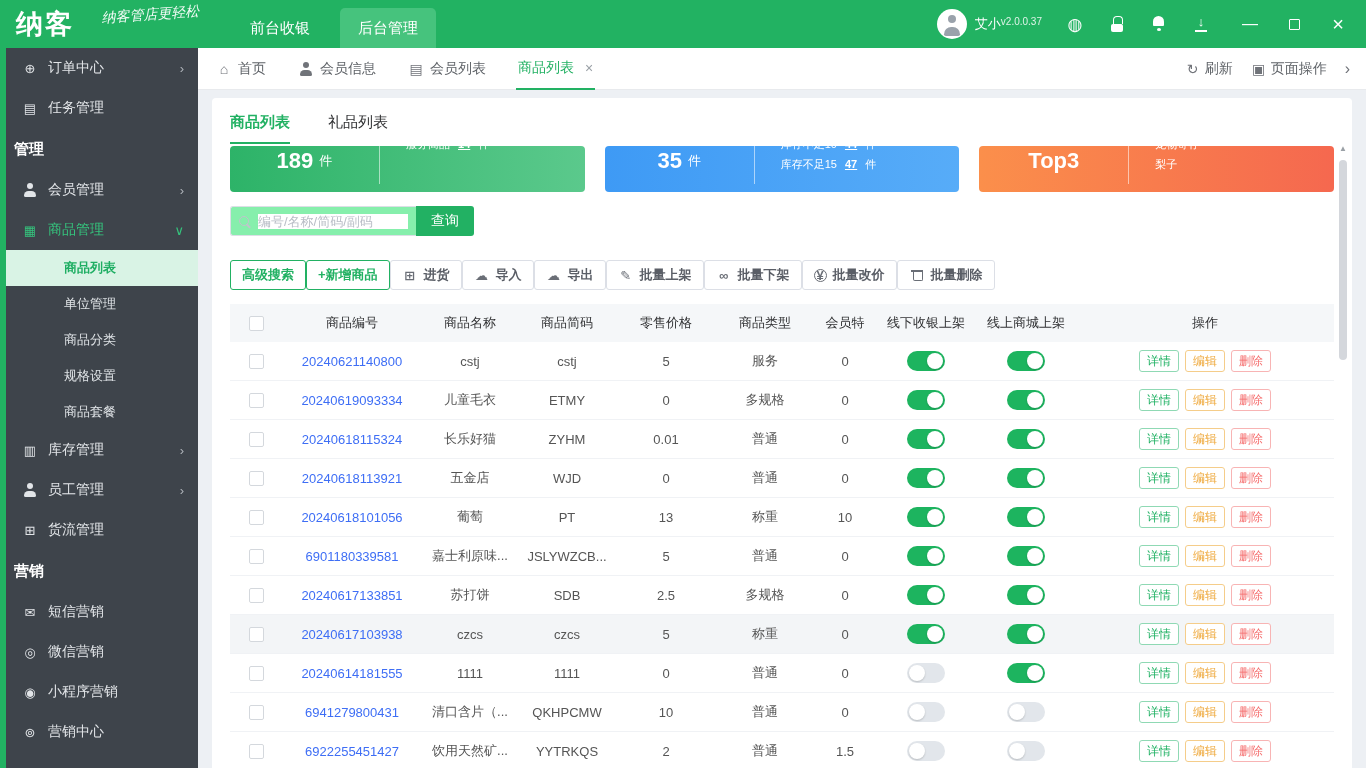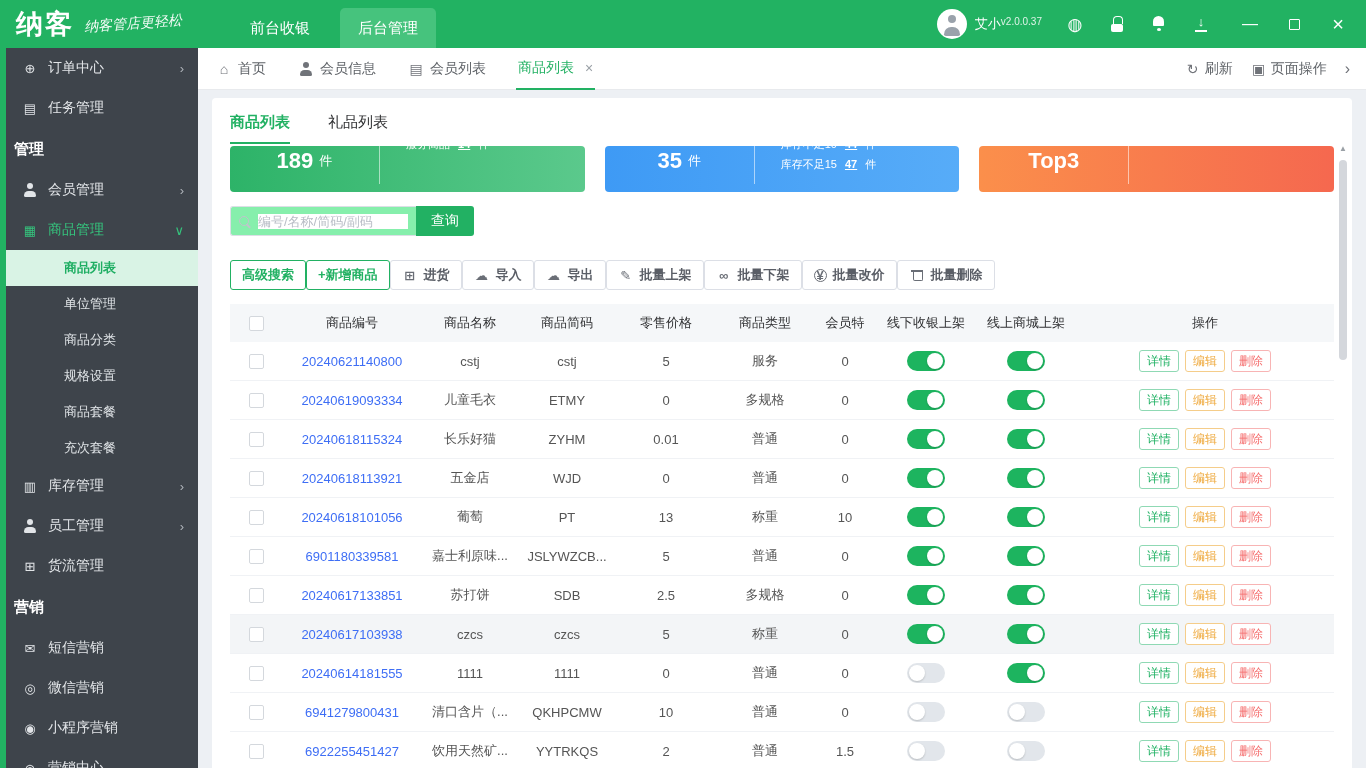--- a/index.html
+++ b/index.html
@@ -1,21 +1,21 @@
 <!DOCTYPE html>
 <html><head>
 <meta charset="utf-8">
 <style>
   *{margin:0;padding:0;box-sizing:border-box;}
   html,body{width:1366px;height:768px;overflow:hidden;}
   body{font-family:"Liberation Sans","DejaVu Sans",sans-serif;font-size:13px;color:#333;background:#edf0f4;position:relative;}
 
   
   .topbar{position:absolute;top:0;left:0;width:1366px;height:48px;background:#22b262;display:flex;align-items:center;z-index:30;}
-  .logo-area{width:232px;display:flex;align-items:center;padding-left:16px;gap:10px;color:#fff;flex:none;}
+  .logo-area{width:232px;display:flex;padding-left:16px;gap:28px;color:#fff;flex:none;}
   .logo-text{font-size:27px;font-weight:bold;letter-spacing:2px;}
   .slogan{font-family:"DejaVu Serif","Liberation Serif",serif;font-style:italic;font-size:14px;transform:rotate(-4deg);opacity:.95;white-space:nowrap;}
   .top-tabs{display:flex;align-items:flex-end;height:48px;gap:12px;}
   .top-tab{height:40px;min-width:96px;padding:0 18px;display:flex;align-items:center;justify-content:center;color:#fff;font-size:15px;cursor:pointer;border-radius:5px 5px 0 0;}
   .top-tab.active{background:#46c37d;}
   .top-right{margin-left:auto;display:flex;align-items:center;gap:24px;padding-right:20px;color:#fff;}
   .userbox{display:flex;align-items:center;gap:8px;}
   .avatar{width:30px;height:30px;border-radius:50%;background:#fff;position:relative;overflow:hidden;cursor:pointer;flex:none;}
   .avatar::before{content:'';position:absolute;top:6px;left:11px;width:8px;height:8px;border-radius:50%;background:#9aa2ab;}
   .avatar::after{content:'';position:absolute;bottom:3px;left:7px;width:16px;height:9px;border-radius:8px 8px 2px 2px;background:#9aa2ab;}
@@ -194,23 +194,20 @@
       </div>
       <div class="side-sub">
         <span>商品分类</span>
       </div>
       <div class="side-sub">
         <span>规格设置</span>
       </div>
       <div class="side-sub">
         <span>商品套餐</span>
       </div>
-      <div class="side-sub">
-        <span>充次套餐</span>
-      </div>
       <div class="side-item">
         <span class="ic">▥</span>
         <span>库存管理</span>
         <span class="arrow">›</span>
       </div>
       <div class="side-item">
         <span class="ic person"></span>
         <span>员工管理</span>
         <span class="arrow">›</span>
       </div>
@@ -317,20 +314,24 @@
               </div>
             </div>
           </div>
         </div>
         <div class="card orange">
           <div class="card-inner">
             <div class="card-left">
               <span class="card-big">Top3</span>
             </div>
             <div class="card-div"></div>
+            <div class="card-right">
+              <div class="card-line">宠物寄存</div>
+              <div class="card-line">梨子</div>
+            </div>
           </div>
         </div>
       </div>
 
       <div class="search-row">
         <div class="search-input">
           <span class="mag"></span>
           <input type="text" placeholder="编号/名称/简码/副码" style="">
         </div>
         <div class="btn-query">查询</div>

